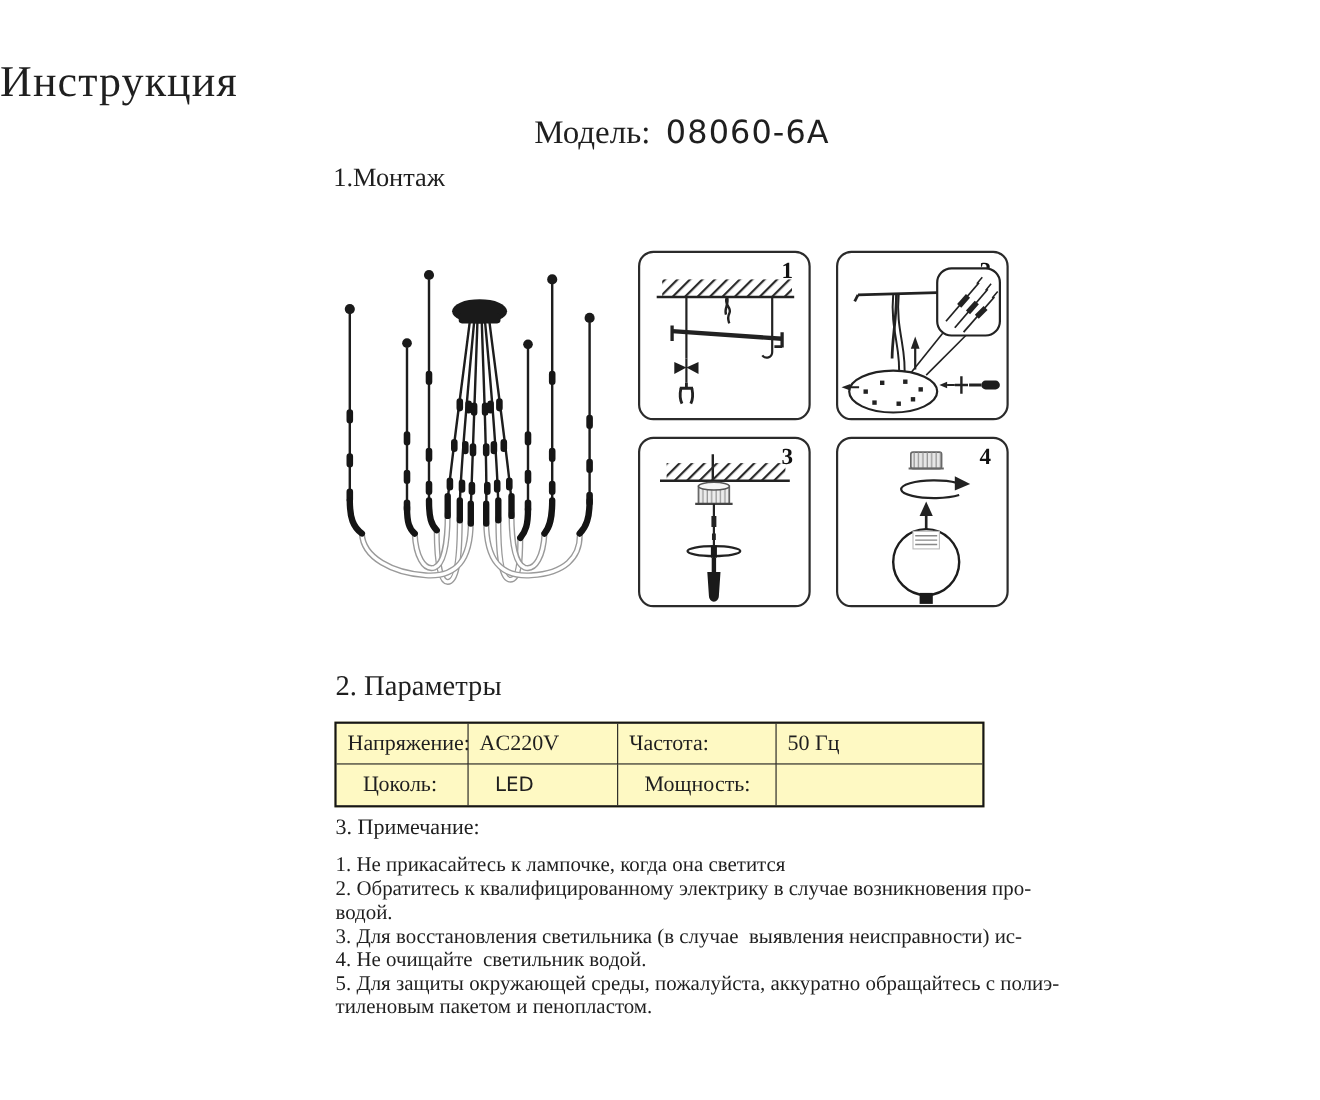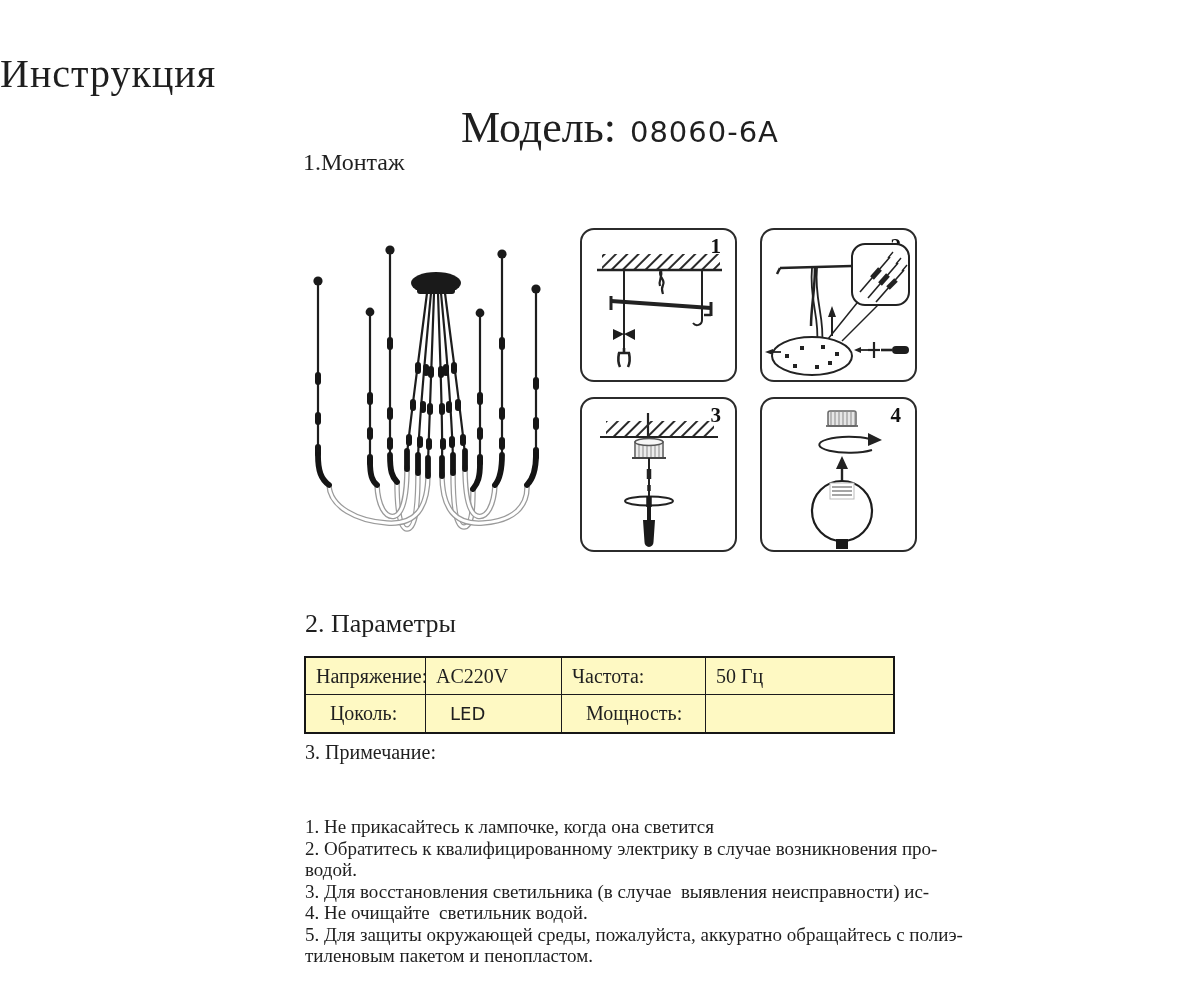--- a/index.html
+++ b/index.html
@@ -8,21 +8,21 @@
     font-family:"Liberation Serif","DejaVu Serif",serif;color:#1f1f1f;
   }
   .abs{position:absolute;}
   .title{
     left:0;right:0;top:54px;
     font-size:40px;line-height:1;letter-spacing:1px;
   }
   .model-line{
     left:40px;right:0;top:106px;text-align:center;line-height:1;
   }
-  .model-label{font-size:44px;}
+  .model-label{font-size:30px;}
   .model-number{
     font-family:"DejaVu Sans","Liberation Sans",sans-serif;
     font-size:29px;margin-left:14px;letter-spacing:1px;
   }
   .h-montage{left:303px;top:150px;font-size:24px;line-height:1;}
   .h-params{left:305px;top:611px;font-size:26px;line-height:1;}
   .h-notes{left:305px;top:742px;font-size:20px;line-height:1;}
 
   .chandelier{left:285px;top:227px;width:290px;height:312px;}
   .chandelier svg{display:block;}
@@ -52,21 +52,21 @@
     white-space:nowrap;
   }
   .params-grid>div:nth-child(4n){border-right:none;}
   .params-grid>div:nth-child(n+5){border-bottom:none;padding-left:24px;}
   .params-grid>div.sans{
     font-family:"DejaVu Sans","Liberation Sans",sans-serif;font-size:18px;
   }
   .params-grid>div:nth-child(6){padding-left:24px;}
   .params-grid>div:nth-child(8){padding-left:18px;}
 
-  .notes{left:305px;top:776px;font-size:19px;margin-top:40px;}
+  .notes{left:305px;top:776px;font-size:19px;}
   .note-line{height:21.5px;line-height:21.5px;white-space:pre;}
 
   .ink{stroke:#222;fill:none;}
 </style>
 </head>
 <body>
 
 <div class="page">
 
   <div class="abs title">Инструкция</div>

